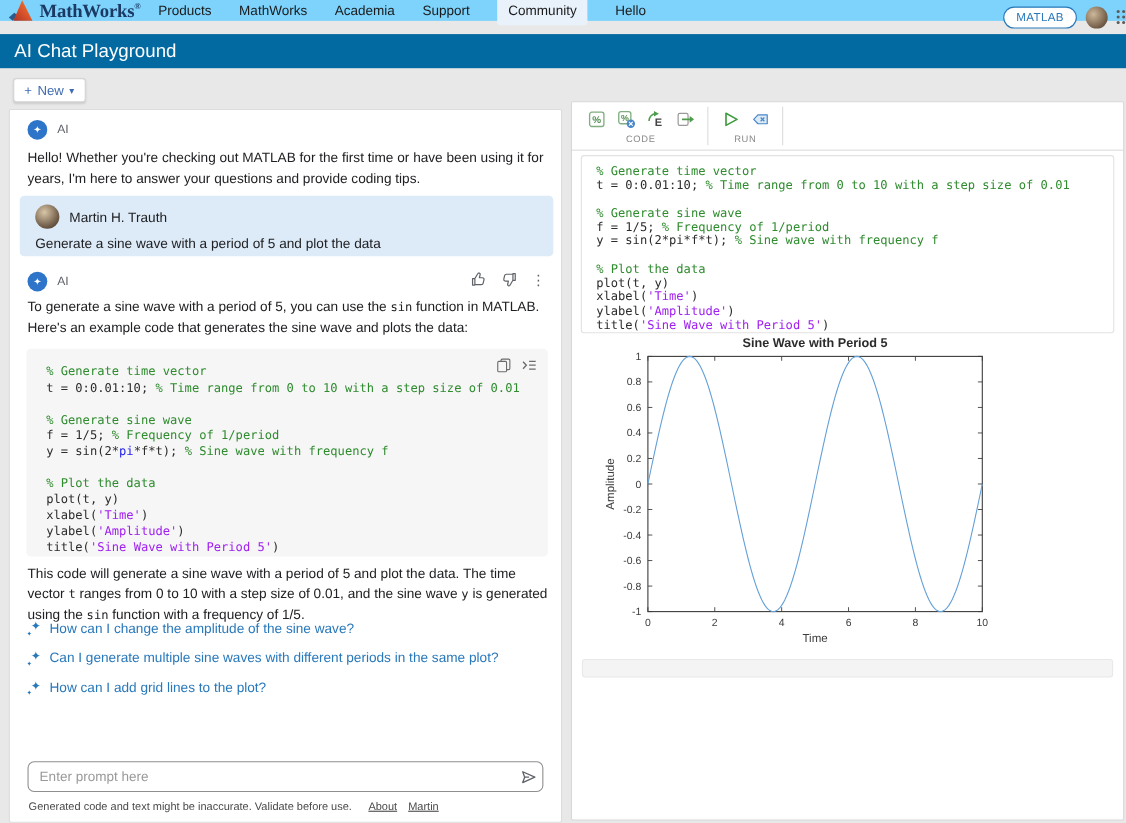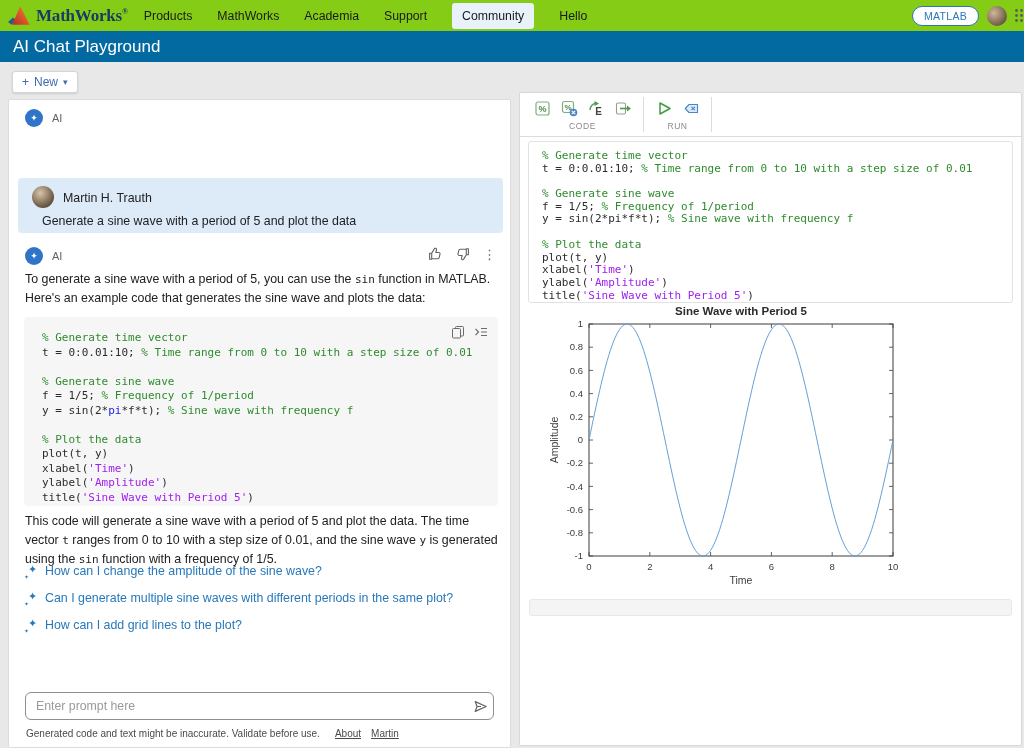--- a/index.html
+++ b/index.html
@@ -1,20 +1,20 @@
 <!DOCTYPE html>
 <html><head>
 <meta charset="utf-8">
 <style>
   * { box-sizing: border-box; margin: 0; padding: 0; }
   html,body { width:1024px; height:748px; overflow:hidden; }
   body { font-family:"Liberation Sans", sans-serif; background:#e8e8e8; position:relative; color:#1f1f1f; }
 
   
-  .navbar { position:absolute; top:0; left:0; width:1024px; height:31px; background:#84cc16; display:flex; align-items:center; z-index:5; }
+  .navbar { position:absolute; top:0; left:0; width:1024px; height:19px; background:#7dd3fc; display:flex; align-items:center; z-index:5; }
   .brand { display:flex; align-items:center; margin-left:8px; cursor:pointer; }
   .brand-name { font-family:"Liberation Serif", serif; font-weight:700; font-size:17px; color:#1a3a64; letter-spacing:-0.2px; margin-left:4px; }
   .brand-name sup { font-size:8px; }
   .nav-links { display:flex; align-items:flex-end; gap:25px; margin-left:16px; font-size:12.3px; color:#1a1a1a; }
   .nav-link { cursor:pointer; padding:6px 0; }
   .nav-link.active { background:#e9f2fb; padding:6px 10px; border-radius:3px; }
   .nav-right { position:absolute; right:0; top:0; height:31px; display:flex; align-items:center; }
   .matlab-btn { height:20px; border:1.4px solid #2878ba; border-radius:10px; color:#2878ba; font-size:10.5px; padding:0 11px; background:#fff; display:flex; align-items:center; cursor:pointer; letter-spacing:0.3px; }
   .nav-avatar { width:20px; height:20px; border-radius:50%; margin-left:8px; background:radial-gradient(circle at 35% 35%, #cdb89a, #77614c 65%, #3e342b); cursor:pointer; }
   .grid-icon { margin-left:7px; margin-right:-5px; cursor:pointer; }
@@ -34,21 +34,21 @@
   .ai-label { font-size:11px; color:#5f6368; }
   .msg-actions { position:absolute; right:14px; top:146px; display:flex; align-items:center; gap:12px; color:#5f6368; }
   .msg-actions svg, .msg-actions .kebab { cursor:pointer; }
   .kebab { font-size:13px; color:#5f6368; line-height:1; }
   .para { position:absolute; left:16px; width:474px; font-size:12.4px; line-height:1.55; color:#202124; }
   .ic { font-family:"DejaVu Sans Mono", monospace; font-size:11px; }
 
   .user-bubble { position:absolute; top:78px; left:9px; width:485px; height:55px; background:#ddebf8; border-radius:4px; }
   .user-avatar { position:absolute; top:8px; left:14px; width:22px; height:22px; border-radius:50%; background:radial-gradient(circle at 38% 32%, #d8c6a8, #74604b 62%, #352d25); }
   .user-name { position:absolute; top:13px; left:45px; font-size:12.4px; color:#202124; }
-  .user-msg { position:absolute; top:36px; left:24px; font-size:12.4px; color:#202124; }
+  .user-msg { position:absolute; top:36px; left:14px; font-size:12.4px; color:#202124; }
 
   .codeblock { position:absolute; top:217px; left:15px; width:474px; height:189px; background:#f6f6f6; border-radius:4px; padding:14px 0 0 18px; }
   .codeblock-actions { position:absolute; top:8px; right:10px; display:flex; gap:9px; }
   .codeblock-actions svg { cursor:pointer; }
   .code-lines { font-family:"DejaVu Sans Mono", monospace; font-size:11px; color:#2b2b2b; white-space:pre; }
   .code-chat .cl { line-height:14.5px; height:14.5px; }
   .code-editor .cl { line-height:12.7px; height:12.7px; }
   .tok-c { color:#2e8b2e; }
   .tok-s { color:#a020f0; }
   .tok-k { color:#2222ee; }
@@ -137,20 +137,21 @@
   <span class="caret">▾</span>
 </button>
 
 <div class="chat-card">
 
   <div class="ai-row" style="top:9px;">
     <div class="ai-icon">✦</div>
     <span class="ai-label">AI</span>
   </div>
 
+  <p class="para" style="top:34px;">Hello! Whether you're checking out MATLAB for the first time or have been using it for years, I'm here to answer your questions and provide coding tips.</p>
 
   <div class="user-bubble">
     <div class="user-avatar"></div>
     <span class="user-name">Martin H. Trauth</span>
     <span class="user-msg">Generate a sine wave with a period of 5 and plot the data</span>
   </div>
 
   <div class="ai-row" style="top:147px;">
     <div class="ai-icon">✦</div>
     <span class="ai-label">AI</span>

